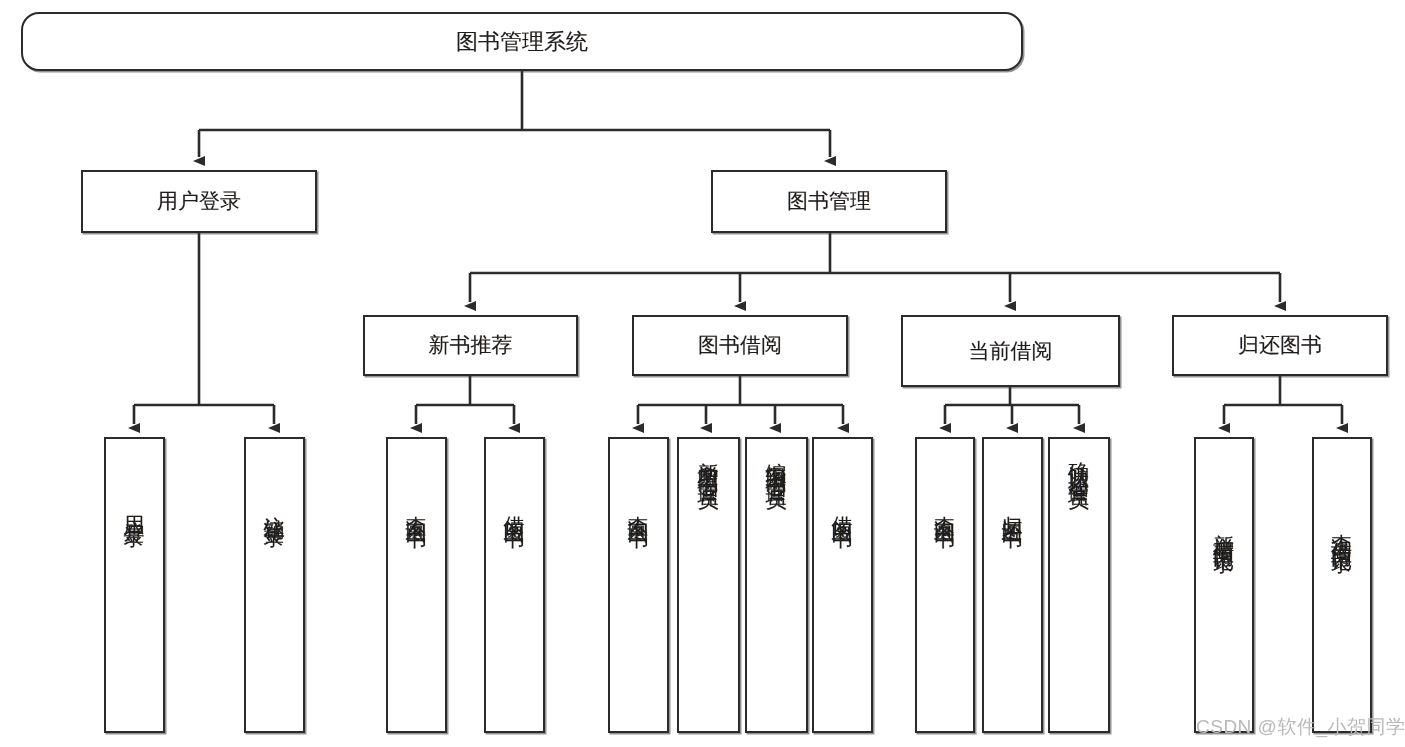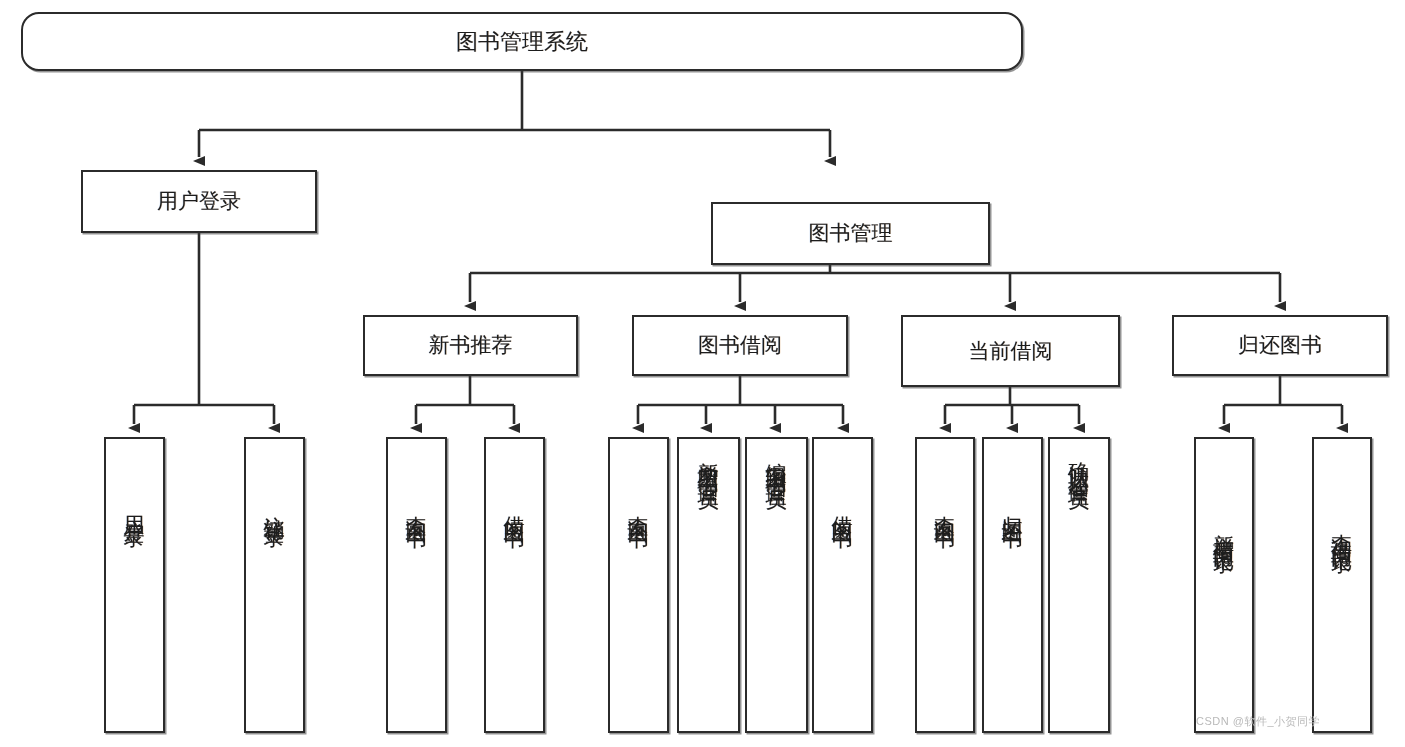--- a/index.html
+++ b/index.html
@@ -65,21 +65,21 @@
   .node.vertical.mid-text {
     padding-top: 60px;
   }
   .node.vertical.low-text {
     padding-top: 78px;
   }
   #watermark {
     position: absolute;
     left: 1196px;
     top: 714px;
-    font-size: 11px;
+    font-size: 19px;
     color: #b9b9b9;
     letter-spacing: 0.5px;
     white-space: nowrap;
     pointer-events: none;
   }
 </style>
 </head>
 <body>
 
 <div id="canvas">
@@ -135,21 +135,21 @@
   </svg>
 
   <div class="node root horizontal" style="left:21px; top:12px; width:1002px; height:59px;border-radius:18px;">
     <span class="label">图书管理系统</span>
   </div>
 
   <div class="node horizontal" style="left:81px; top:170px; width:236px; height:63px;">
     <span class="label">用户登录</span>
   </div>
 
-  <div class="node horizontal" style="left:711px; top:170px; width:279px; height:63px;margin-top:32px;">
+  <div class="node horizontal" style="left:711px; top:170px; width:236px; height:63px;">
     <span class="label">图书管理</span>
   </div>
 
   <div class="node horizontal" style="left:363px; top:315px; width:215px; height:61px;">
     <span class="label">新书推荐</span>
   </div>
 
   <div class="node horizontal" style="left:632px; top:315px; width:216px; height:61px;">
     <span class="label">图书借阅</span>
   </div>

